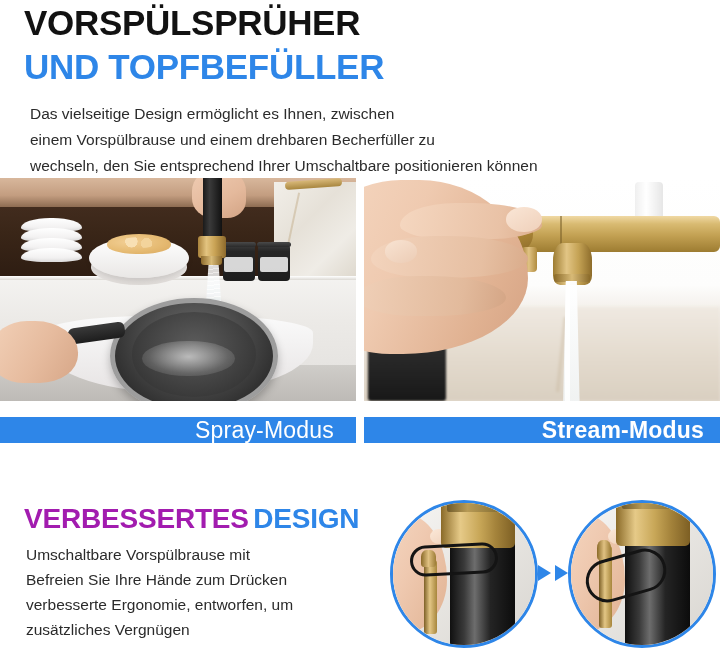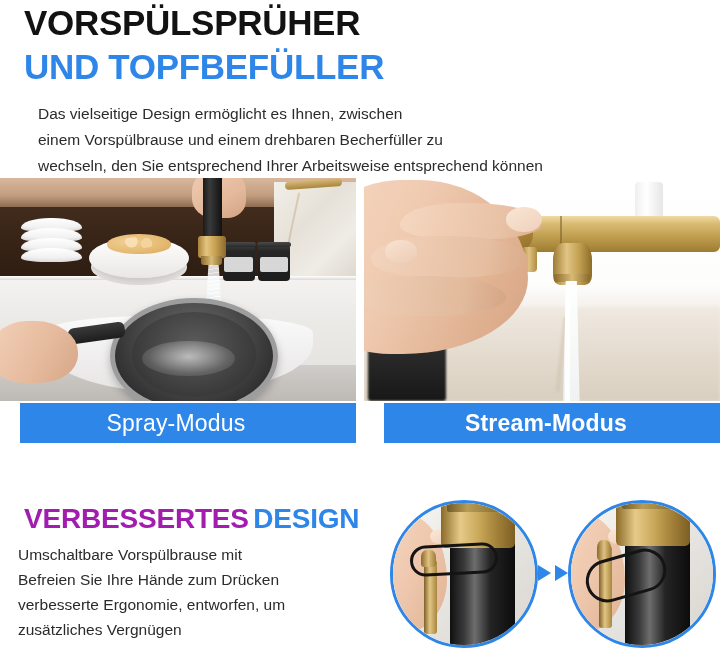--- a/index.html
+++ b/index.html
@@ -18,32 +18,32 @@
     color: #121212; line-height: 42px; white-space: nowrap;
   }
   .headline .line2 {
     font-size: 35px; font-weight: 700; letter-spacing: -0.3px;
     color: #2E86E8; line-height: 42px; white-space: nowrap; margin-top: 2px;
   }
 
   
   .intro { position:absolute; left:30px; top:101px; width:666px; }
   .intro p {
-    font-size: 15.5px; color: #2b2b2b; line-height: 26px; white-space: nowrap; margin-left: 8px;
+    font-size: 15.5px; color: #2b2b2b; line-height: 26px; white-space: nowrap;
   }
 
   
   .panels { position:absolute; left:0; top:178px; width:720px; height:265px;
             display:flex; gap:8px; }
   .panel { position:relative; width:356px; height:265px; overflow:hidden; background:#fff; }
   .photo { position:absolute; left:0; top:0; width:356px; height:223px; overflow:hidden; }
 
   .caption-bar {
-    position:absolute; left:0; bottom:0; width:356px; height:40px;
-    background:#2E86E8; display:flex; align-items:center; justify-content:center;margin-left:20px;
+    position:absolute; left:0; bottom:0; width:356px; height:26px;
+    background:#2E86E8; display:flex; align-items:center; justify-content:flex-end;
   }
   .caption-bar span {
     color:#ffffff; font-size:23px; font-weight:400; letter-spacing:0.2px;
   }
   .cap-left span { transform: translateX(-22px); }
   .cap-right span { transform: translateX(-16px); font-weight: bold; }
 
   
   .k-wall { position:absolute; left:0; top:0; width:100%; height:44%;
             background: linear-gradient(180deg,#4a3224 0%,#3a2618 55%,#2e1d12 100%); }
@@ -177,21 +177,21 @@
   .s-nail1 { position:absolute; left:40%; top:13%; width:10%; height:11%;
             background: linear-gradient(150deg,#fae6d6,#efd0ba); border-radius:50%; }
   .s-nail2 { position:absolute; left:6%; top:28%; width:9%; height:10%;
             background: linear-gradient(150deg,#f8e3d2,#ecccb5); border-radius:50%; }
 
   
   .bottom-heading { position:absolute; left:24px; top:503px; white-space:nowrap; }
   .bottom-heading .bh1 { font-size:28px; font-weight:700; color:#a21caf; letter-spacing:-0.2px; }
   .bottom-heading .bh2 { font-size:28px; font-weight:700; color:#2E86E8; letter-spacing:-0.2px;margin-top:10px; }
 
-  .bottom-para { position:absolute; left:18px; top:542px; width:340px; }
+  .bottom-para { position:absolute; left:26px; top:542px; width:340px; }
   .bottom-para p { font-size:15.5px; color:#2b2b2b; line-height:25px; white-space:nowrap; }
 
   
   .circles { position:absolute; left:386px; top:498px; width:334px; height:154px; }
   .circ { position:absolute; top:2px; width:148px; height:148px; border-radius:50%;
           border:3px solid #2E86E8; overflow:hidden; background:#f3f2f0; }
   .circ-left { left:4px; } .circ-right { left:182px; }
 
   .c-bg { position:absolute; left:0; top:0; width:100%; height:100%;
           background: linear-gradient(135deg,#f7f6f4 0%,#e9e7e3 45%,#d9d6d1 100%); }
@@ -245,21 +245,21 @@
 <div class="page">
 
   <div class="headline">
     <div class="line1">VORSPÜLSPRÜHER</div>
     <div class="line2">UND TOPFBEFÜLLER</div>
   </div>
 
   <div class="intro">
     <p>Das vielseitige Design ermöglicht es Ihnen, zwischen</p>
     <p>einem Vorspülbrause und einem drehbaren Becherfüller zu</p>
-    <p>wechseln, den Sie entsprechend Ihrer Arbeitsweise entsprechend können</p>
+    <p>wechseln, den Sie entsprechend Ihrer Umschaltbare positionieren können</p>
   </div>
 
   <div class="panels">
 
     <div class="panel">
       <div class="photo">
         <div class="k-wall"></div>
         <div class="k-wall-top"></div>
         <div class="k-marble"></div>
         <div class="k-gold-bar"></div>

